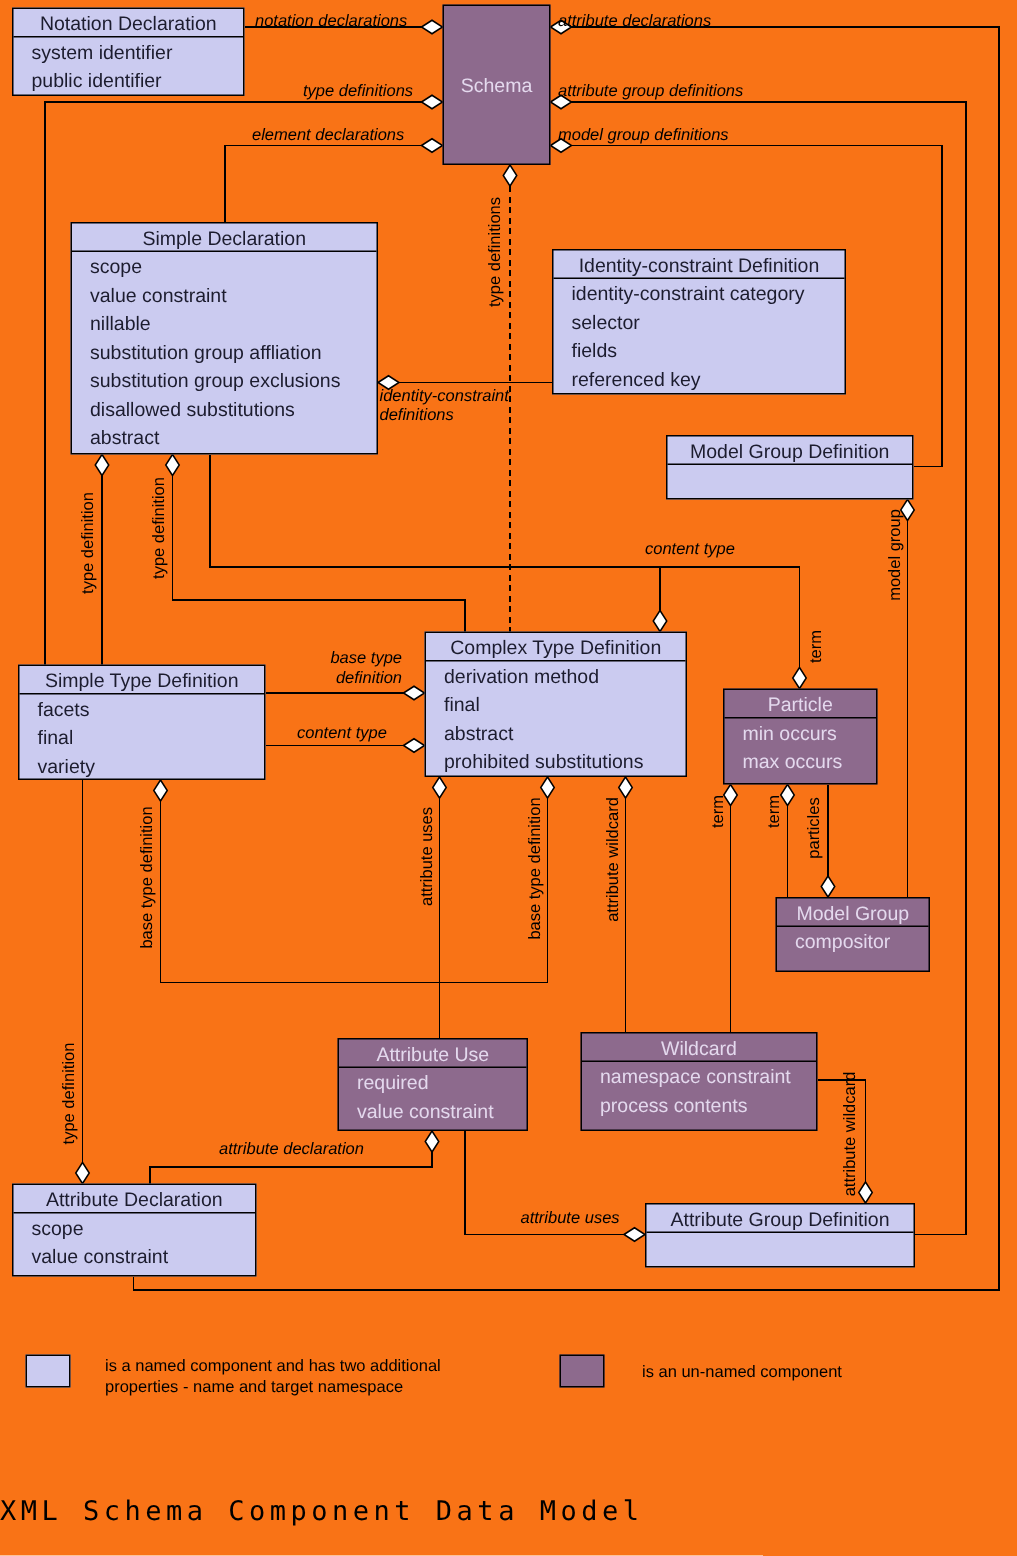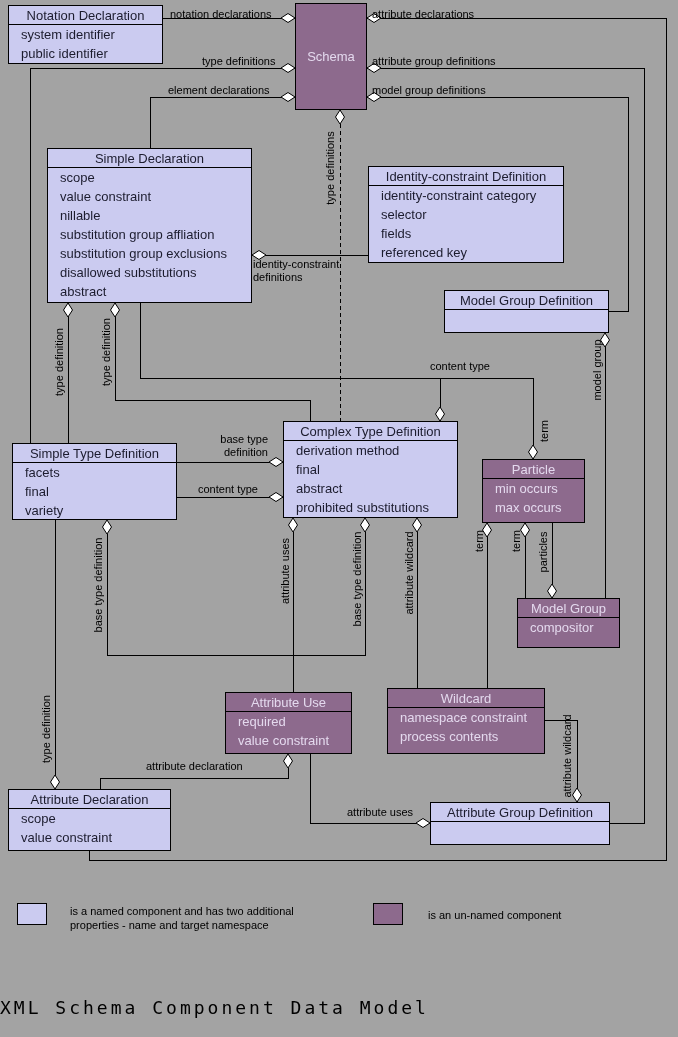--- a/index.html
+++ b/index.html
@@ -1,28 +1,28 @@
 <!DOCTYPE html>
 <html style="--named-fill: #cbcbf0; --unnamed-fill: #8d6a8d;"><head>
 <meta charset="utf-8">
 <style>
   * { box-sizing: border-box; }
   html,body { margin:0; padding:0; background:#fff; }
   body { font-family:"Liberation Sans", sans-serif; color:#000; }
-  .canvas { position:relative; width:678px; height:1037px; background:#a3a3a3; overflow:hidden; }
+  .canvas { position:relative; width:678px; height:1037px; background:#f97316; overflow:hidden; }
   svg.wires { position:absolute; left:0; top:0; }
 
   .box { position:absolute; border:1px solid #000; font-size:13px; }
   .box.named { background:var(--named-fill,#cbcbf0); color:#1c1c2e; }
   .box.unnamed { background:var(--unnamed-fill,#8d6a8d); color:#e4d9ee; }
   .box-title { text-align:center; height:19px; line-height:19px; border-bottom:1px solid #000; white-space:nowrap; overflow:hidden; }
   .box-row { height:19px; line-height:19px; padding:0 12px; white-space:nowrap; overflow:hidden; }
   .schema-box { display:flex; align-items:center; justify-content:center; color:#d9cbe6; }
 
-  .elabel { position:absolute; font-size:11px; line-height:13px; white-space:pre-line; }
+  .elabel { position:absolute; font-size:11px; line-height:13px; white-space:pre-line;font-style:italic; }
   .vlabel { position:absolute; font-size:11px; white-space:nowrap; transform:translate(-50%,-50%) rotate(-90deg); }
 
   .legend-swatch { position:absolute; width:30px; height:22px; border:1px solid #000; }
   .legend-swatch.named { background:var(--named-fill,#cbcbf0); }
   .legend-swatch.unnamed { background:var(--unnamed-fill,#8d6a8d); }
   .legend-text { position:absolute; font-size:11px; line-height:14px; }
 
   .diagram-title { position:absolute; left:0; top:997px; width:100%; text-align:left;
                    font-family:"DejaVu Sans Mono", monospace; font-size:18px; letter-spacing:3px; }
 </style>

